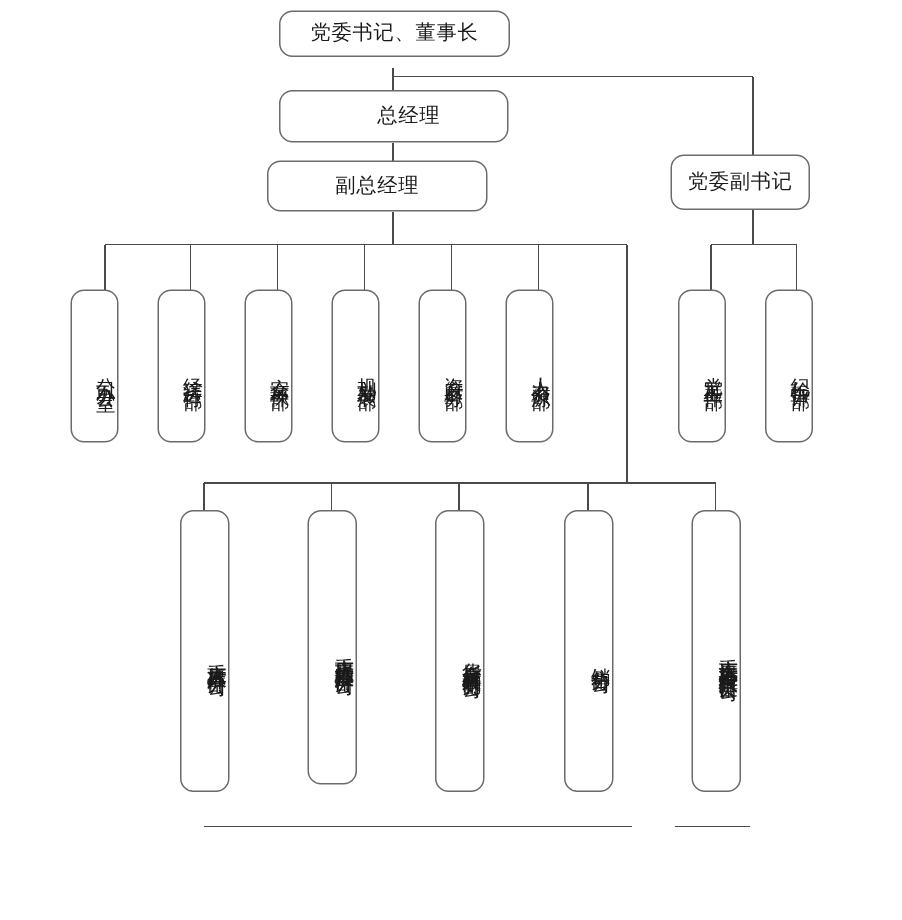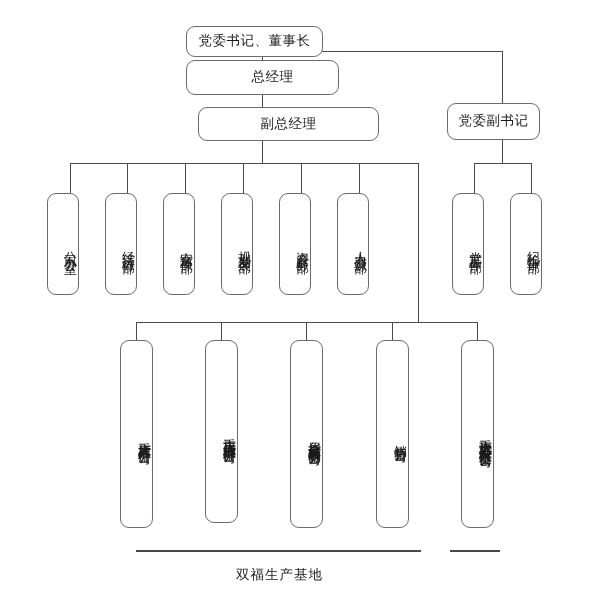--- a/index.html
+++ b/index.html
@@ -102,29 +102,29 @@
       <line x1="221" y1="322" x2="221" y2="340"></line>
       <line x1="306" y1="322" x2="306" y2="340"></line>
       <line x1="392" y1="322" x2="392" y2="340"></line>
       <line x1="477" y1="322" x2="477" y2="340"></line>
 
       <line x1="136" y1="551" x2="421" y2="551" stroke-width="1.2"></line>
       <line x1="450" y1="551" x2="500" y2="551" stroke-width="1.2"></line>
     </g>
   </svg>
 
-  <div class="node horiz" style="left:186px; top:26px; width:137px; height:31px;">
+  <div class="node horiz" style="left:186px; top:7px; width:154px; height:31px;">
     <span>党委书记、董事长</span>
   </div>
 
   <div class="node horiz" style="left:186px; top:60px; width:153px; height:35px;padding-left:20px;">
     <span>总经理</span>
   </div>
 
-  <div class="node horiz" style="left:198px; top:107px; width:181px; height:34px;">
+  <div class="node horiz" style="left:178px; top:107px; width:147px; height:34px;">
     <span>副总经理</span>
   </div>
 
   <div class="node horiz" style="left:447px; top:103px; width:93px; height:37px;">
     <span>党委副书记</span>
   </div>
 
   <div class="node vert" style="left:47px; top:193px; width:32px; height:102px;">
     <span>公司办公室</span>
   </div>
@@ -160,15 +160,14 @@
   <div class="node vert tight" style="left:290px; top:340px; width:33px; height:188px;">
     <span>华展金属材料改制分公司</span>
   </div>
   <div class="node vert tight" style="left:376px; top:340px; width:33px; height:188px;">
     <span>销售分公司</span>
   </div>
   <div class="node vert tight" style="left:461px; top:340px; width:33px; height:188px;">
     <span>重庆汽车标准件厂有限责任公司</span>
   </div>
 
-  <div class="base-label" style="left:236px; top:566px;">双福生产基地</div>
 
 </div>
 
 </body></html>

